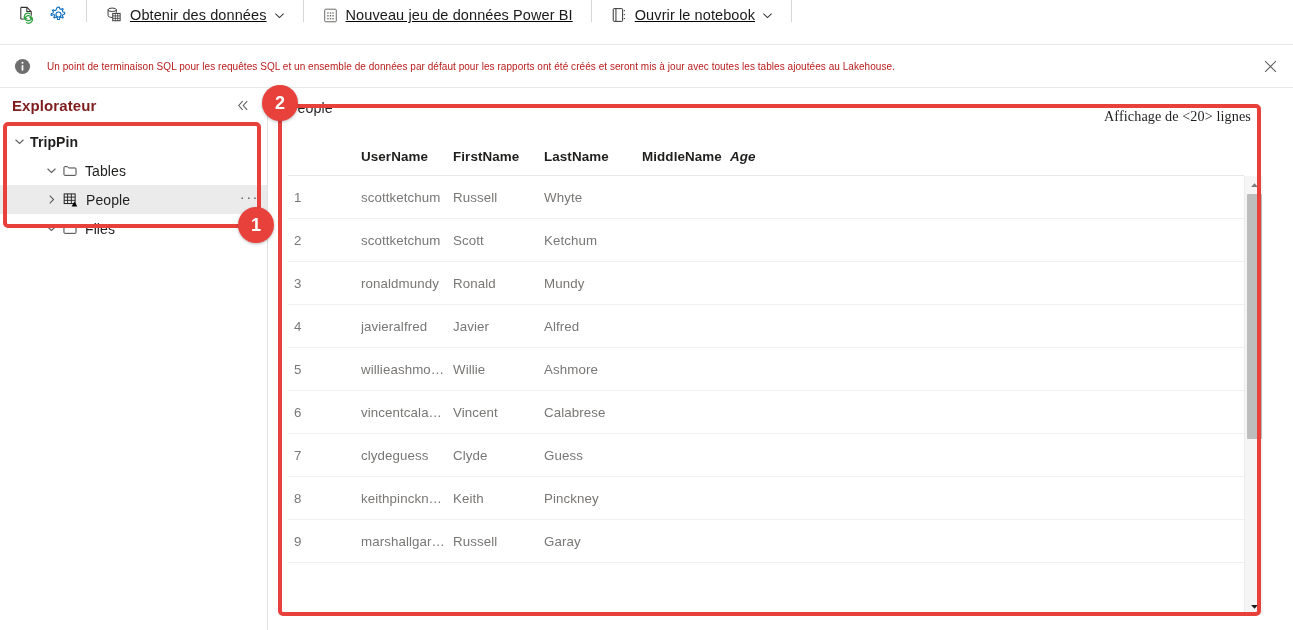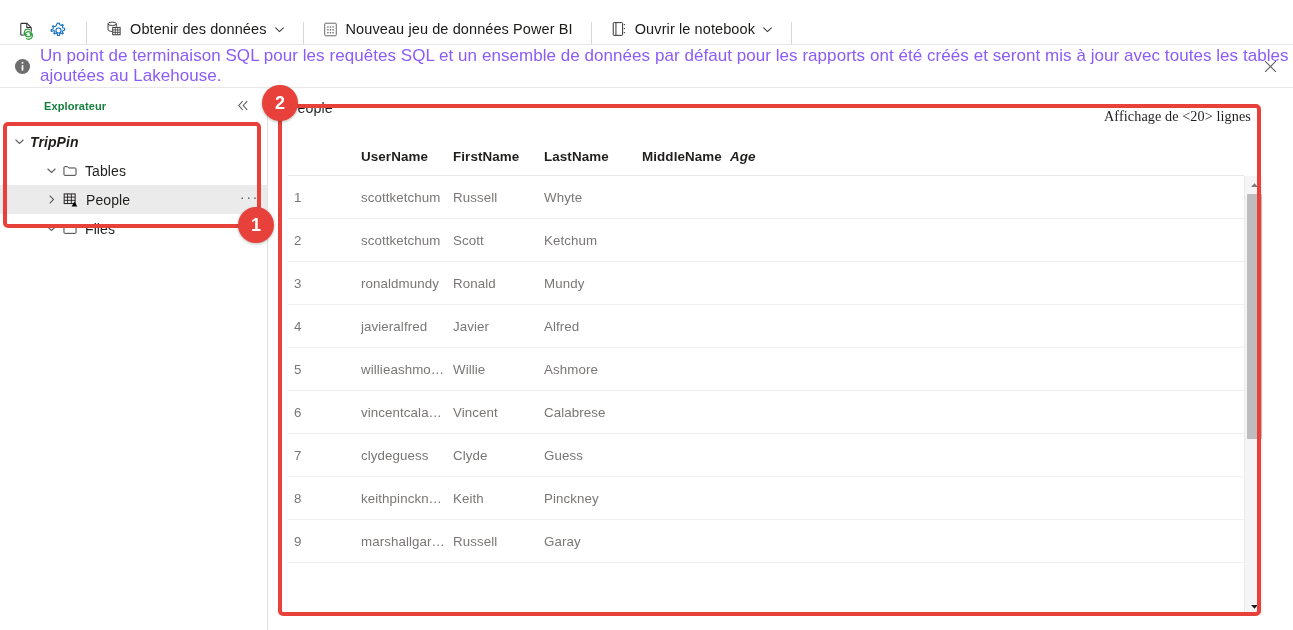--- a/index.html
+++ b/index.html
@@ -10,23 +10,24 @@
     background: #ffffff;
     font-family: "Liberation Sans", sans-serif;
     -webkit-font-smoothing: antialiased;
   }
   #app { position: relative; width: 1293px; height: 630px; background:#fff; }
 
   
   .toolbar {
     position: absolute; left:0; top:0; width:1293px; height:45px;
     background:#ffffff;
-    display:flex; align-items:flex-end;
+    display:flex; align-items:flex-start;
     padding-left:12px;
     border-bottom:1px solid #e8e8e8;
+    text-decoration:underline;
   }
   .tb-iconbtn {
     width:28px; height:28px;
     display:flex; align-items:center; justify-content:center;
     cursor:pointer; border-radius:3px; margin-right:4px;
   }
   .tb-sep { width:1px; height:22px; background:#d6d6d6; margin:0 10px; }
   .tb-item {
     display:flex; align-items:center; height:30px;
     padding:0 8px; cursor:pointer; border-radius:3px;
@@ -39,38 +40,38 @@
 
   
   .infobar {
     position:absolute; left:0; top:45px; width:1293px; height:43px;
     background:#ffffff;
     display:flex; align-items:center;
     border-bottom:1px solid #e8e8e8;
   }
   .infobar .ic { margin-left:14px; display:flex; align-items:center; }
   .infobar .txt {
-    margin-left:9px; font-size:17px; color:#8b5cf6; letter-spacing:0.05px;
+    margin-left:16px; font-size:10px; color:#b91c1c; letter-spacing:0.05px;
   }
   .infobar .close {
     position:absolute; right:10px; top:50%; transform:translateY(-50%);
     width:26px; height:26px; display:flex; align-items:center; justify-content:center;
     cursor:pointer; border-radius:2px;
   }
 
   
   .leftpanel {
     position:absolute; left:0; top:89px; width:268px; height:541px;
     background:#ffffff; border-right:1px solid #e1e1e1;
   }
   .lp-header {
     height:33px; display:flex; align-items:center;
     padding-left:12px; position:relative;
   }
-  .lp-title { font-size:11px; font-weight:600; color:#15803d; letter-spacing:0.1px;margin-left:32px; }
+  .lp-title { font-size:15px; font-weight:600; color:#7f1d1d; letter-spacing:0.1px; }
   .lp-collapse {
     position:absolute; right:13px; top:4px;
     width:24px; height:24px; display:flex; align-items:center; justify-content:center;
     cursor:pointer; border-radius:2px;
   }
 
   .tree { padding-top:5px; }
   .tnode {
     display:flex; align-items:center; height:29px;
     cursor:pointer; position:relative; padding-right:8px;
@@ -79,21 +80,21 @@
   .tnode .tw {
     width:22px; height:22px; display:flex; align-items:center; justify-content:center;
     flex:0 0 22px;
   }
   .tnode .ticon { display:flex; align-items:center; margin-right:7px; flex:0 0 auto; }
   .tnode .tlabel { font-size:14px; color:#201f1e; letter-spacing:0.1px; }
   .tnode .tmore {
     margin-left:auto; font-size:15px; color:#605e5c; letter-spacing:1.4px;
     line-height:10px; padding-bottom:6px;
   }
-  .ind0 { padding-left:8px;font-style:italic; }
+  .ind0 { padding-left:8px; }
   .ind1 { padding-left:40px; }
   .ind2 { padding-left:40px; }
 
   
   .tablearea {
     position:absolute; left:281px; top:100px; width:982px; height:515px;
     background:#ffffff;
   }
   .ta-head {
     position:relative; height:32px; display:flex; align-items:flex-start;

